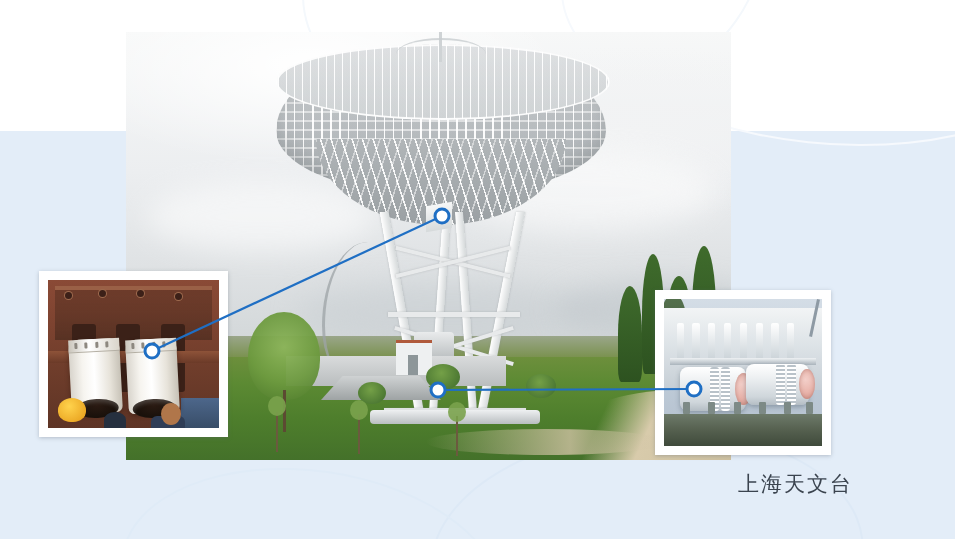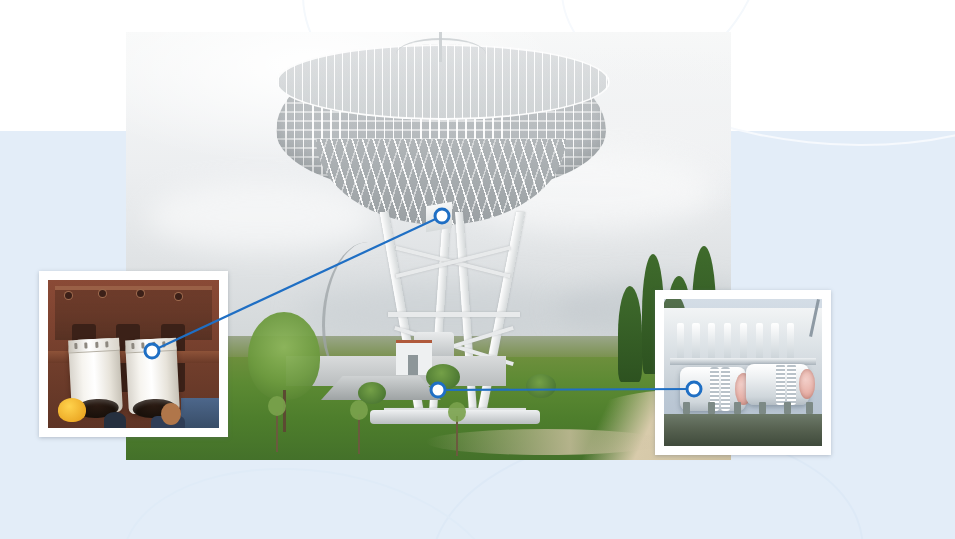--- a/index.html
+++ b/index.html
@@ -676,13 +676,14 @@
 
   <svg class="callouts" id="callout-layer" viewBox="0 0 955 539" width="955" height="539">
       <line x1="442" y1="216" x2="152" y2="351" stroke="#1f6fc4" stroke-width="2.2"></line>
       <circle cx="442" cy="216" r="7" fill="#ffffff" stroke="#1f6fc4" stroke-width="3"></circle>
       <circle cx="152" cy="351" r="7" fill="#ffffff" stroke="#1f6fc4" stroke-width="3"></circle>
       <line x1="438" y1="390" x2="694" y2="389" stroke="#1f6fc4" stroke-width="2.2"></line>
       <circle cx="438" cy="390" r="7" fill="#ffffff" stroke="#1f6fc4" stroke-width="3"></circle>
       <circle cx="694" cy="389" r="7" fill="#ffffff" stroke="#1f6fc4" stroke-width="3"></circle>
     </svg>
 
+  <div class="caption">上海天文台</div>
 </div>
 
 </body></html>

